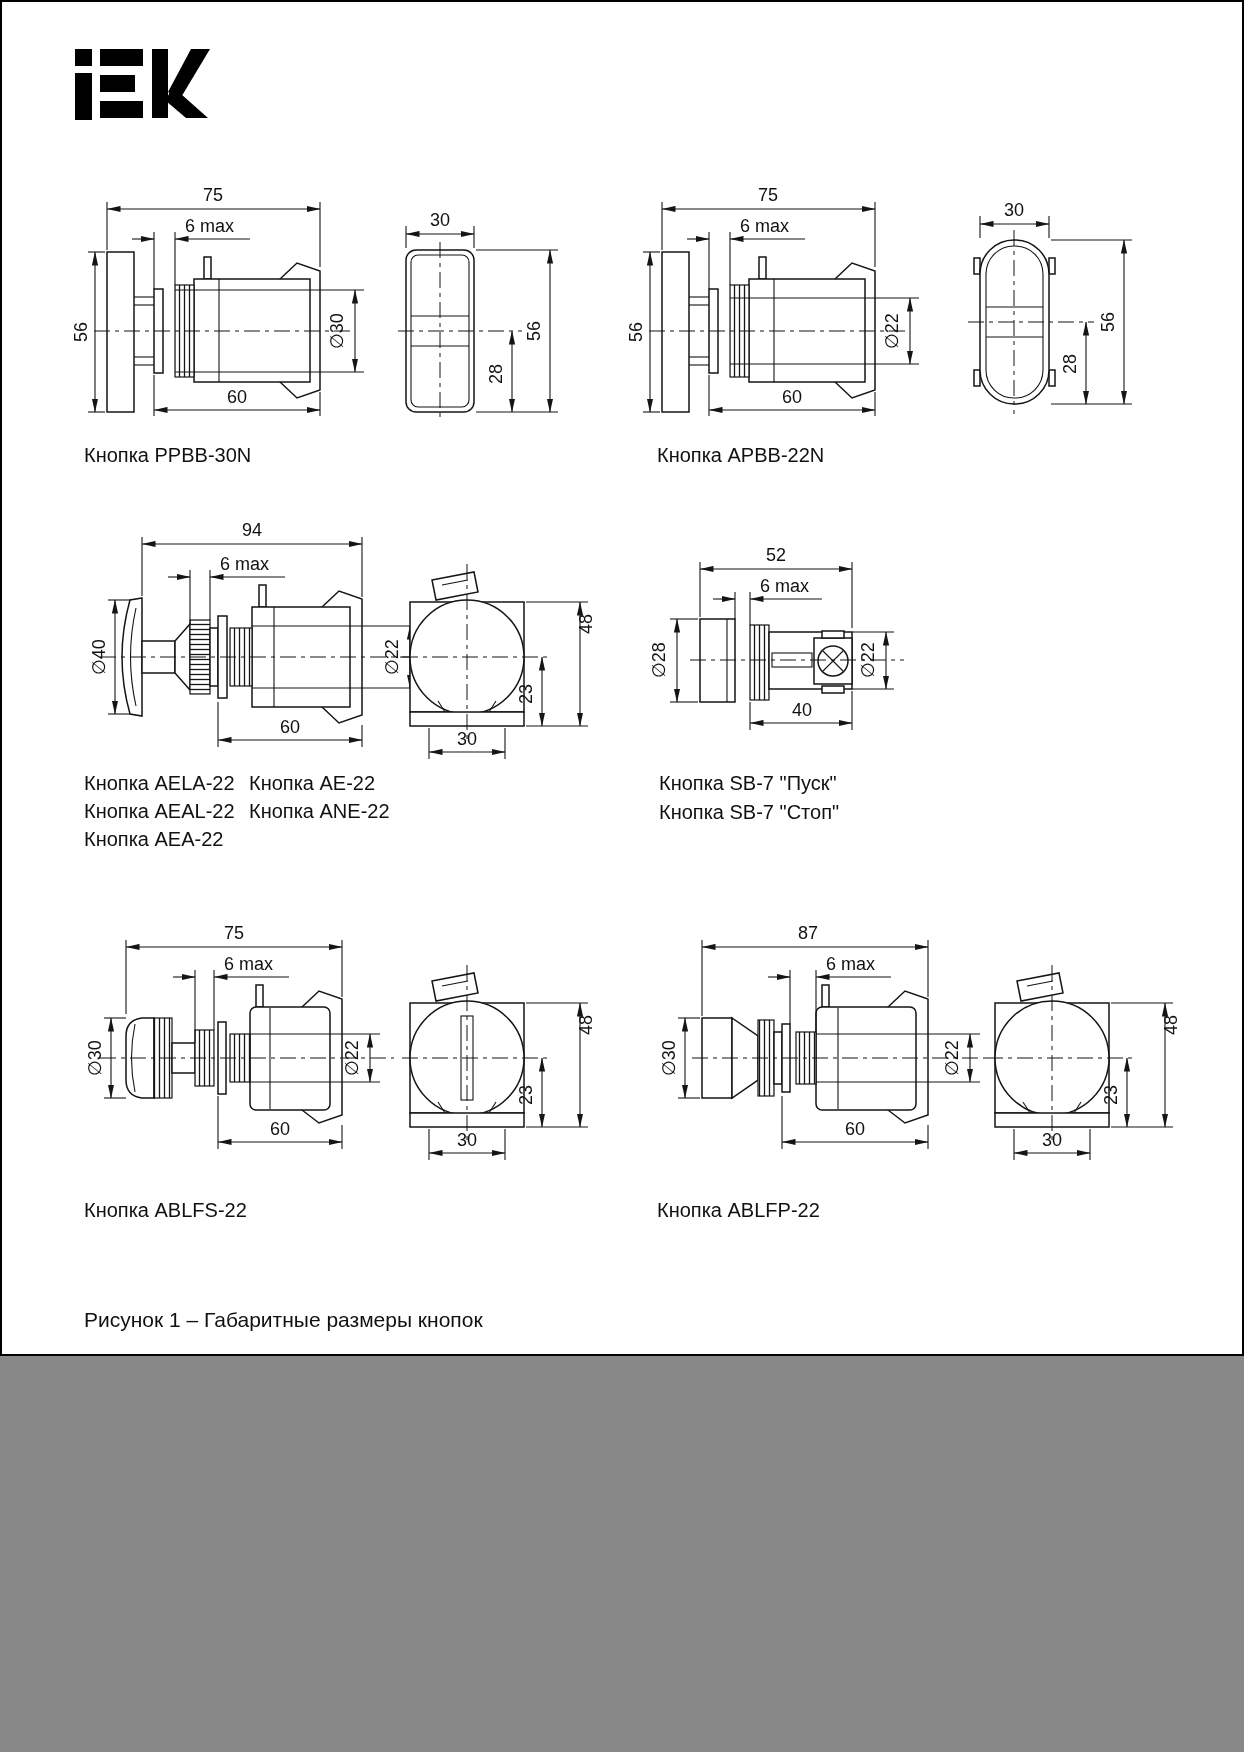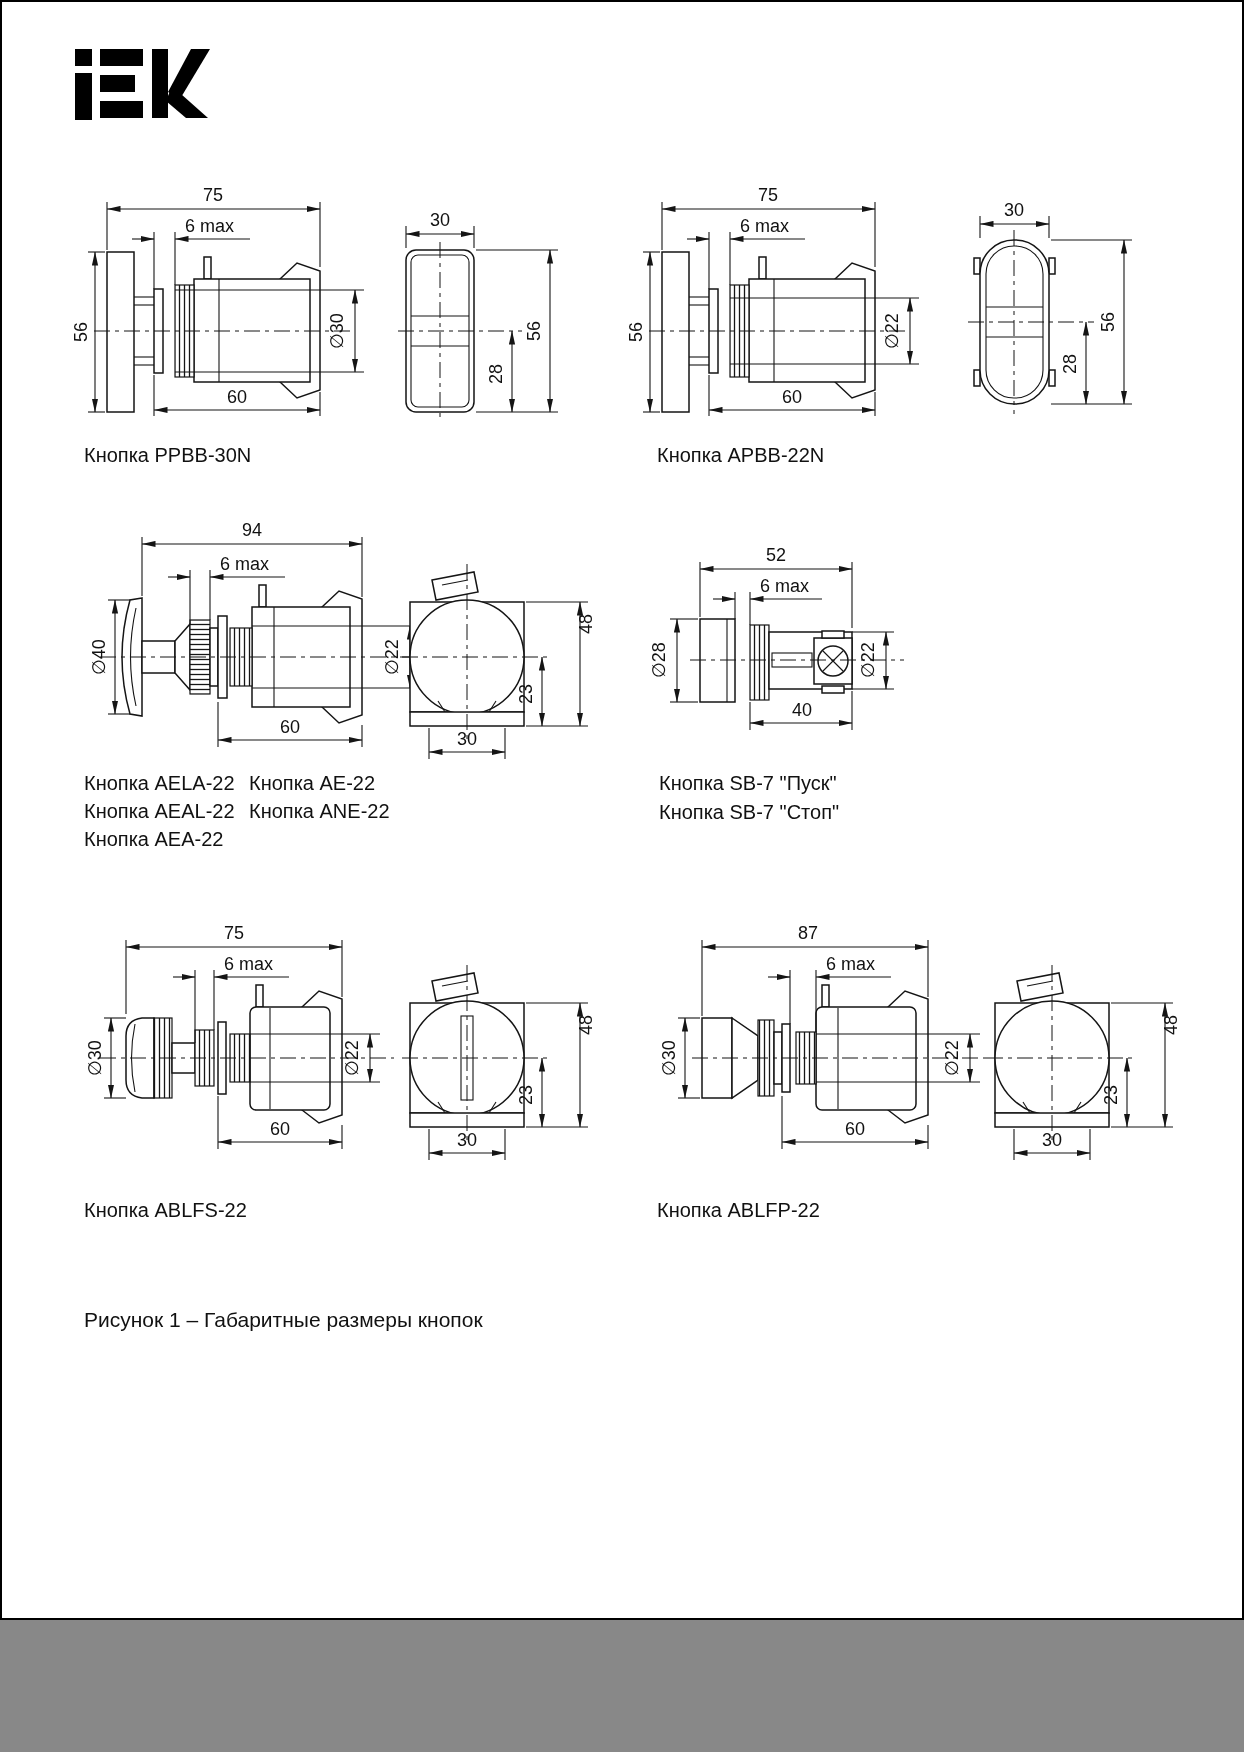--- a/index.html
+++ b/index.html
@@ -1,17 +1,17 @@
 <!DOCTYPE html>
 <html><head>
 <meta charset="utf-8">
 <style>
   html,body{margin:0;padding:0;background:#888;}
   .page{
-    position:relative;width:1244px;height:1620px;background:#fff;
+    position:relative;width:1244px;height:1356px;background:#fff;
     border:2px solid #000;box-sizing:border-box;overflow:hidden;
     font-family:"Liberation Sans","DejaVu Sans",sans-serif;
   }
   svg.canvas{position:absolute;left:0;top:0;}
   .ol  {fill:#fff;stroke:#151515;stroke-width:1.5;}
   .olr {fill:url(#ribsV);stroke:#151515;stroke-width:1.2;}
   .olh {fill:url(#ribsH);stroke:#151515;stroke-width:1.2;}
   .inl {fill:none;stroke:#151515;stroke-width:1.1;}
   .tl  {fill:none;stroke:#151515;stroke-width:1.1;}
   .dim {marker-start:url(#arr);marker-end:url(#arr);}

